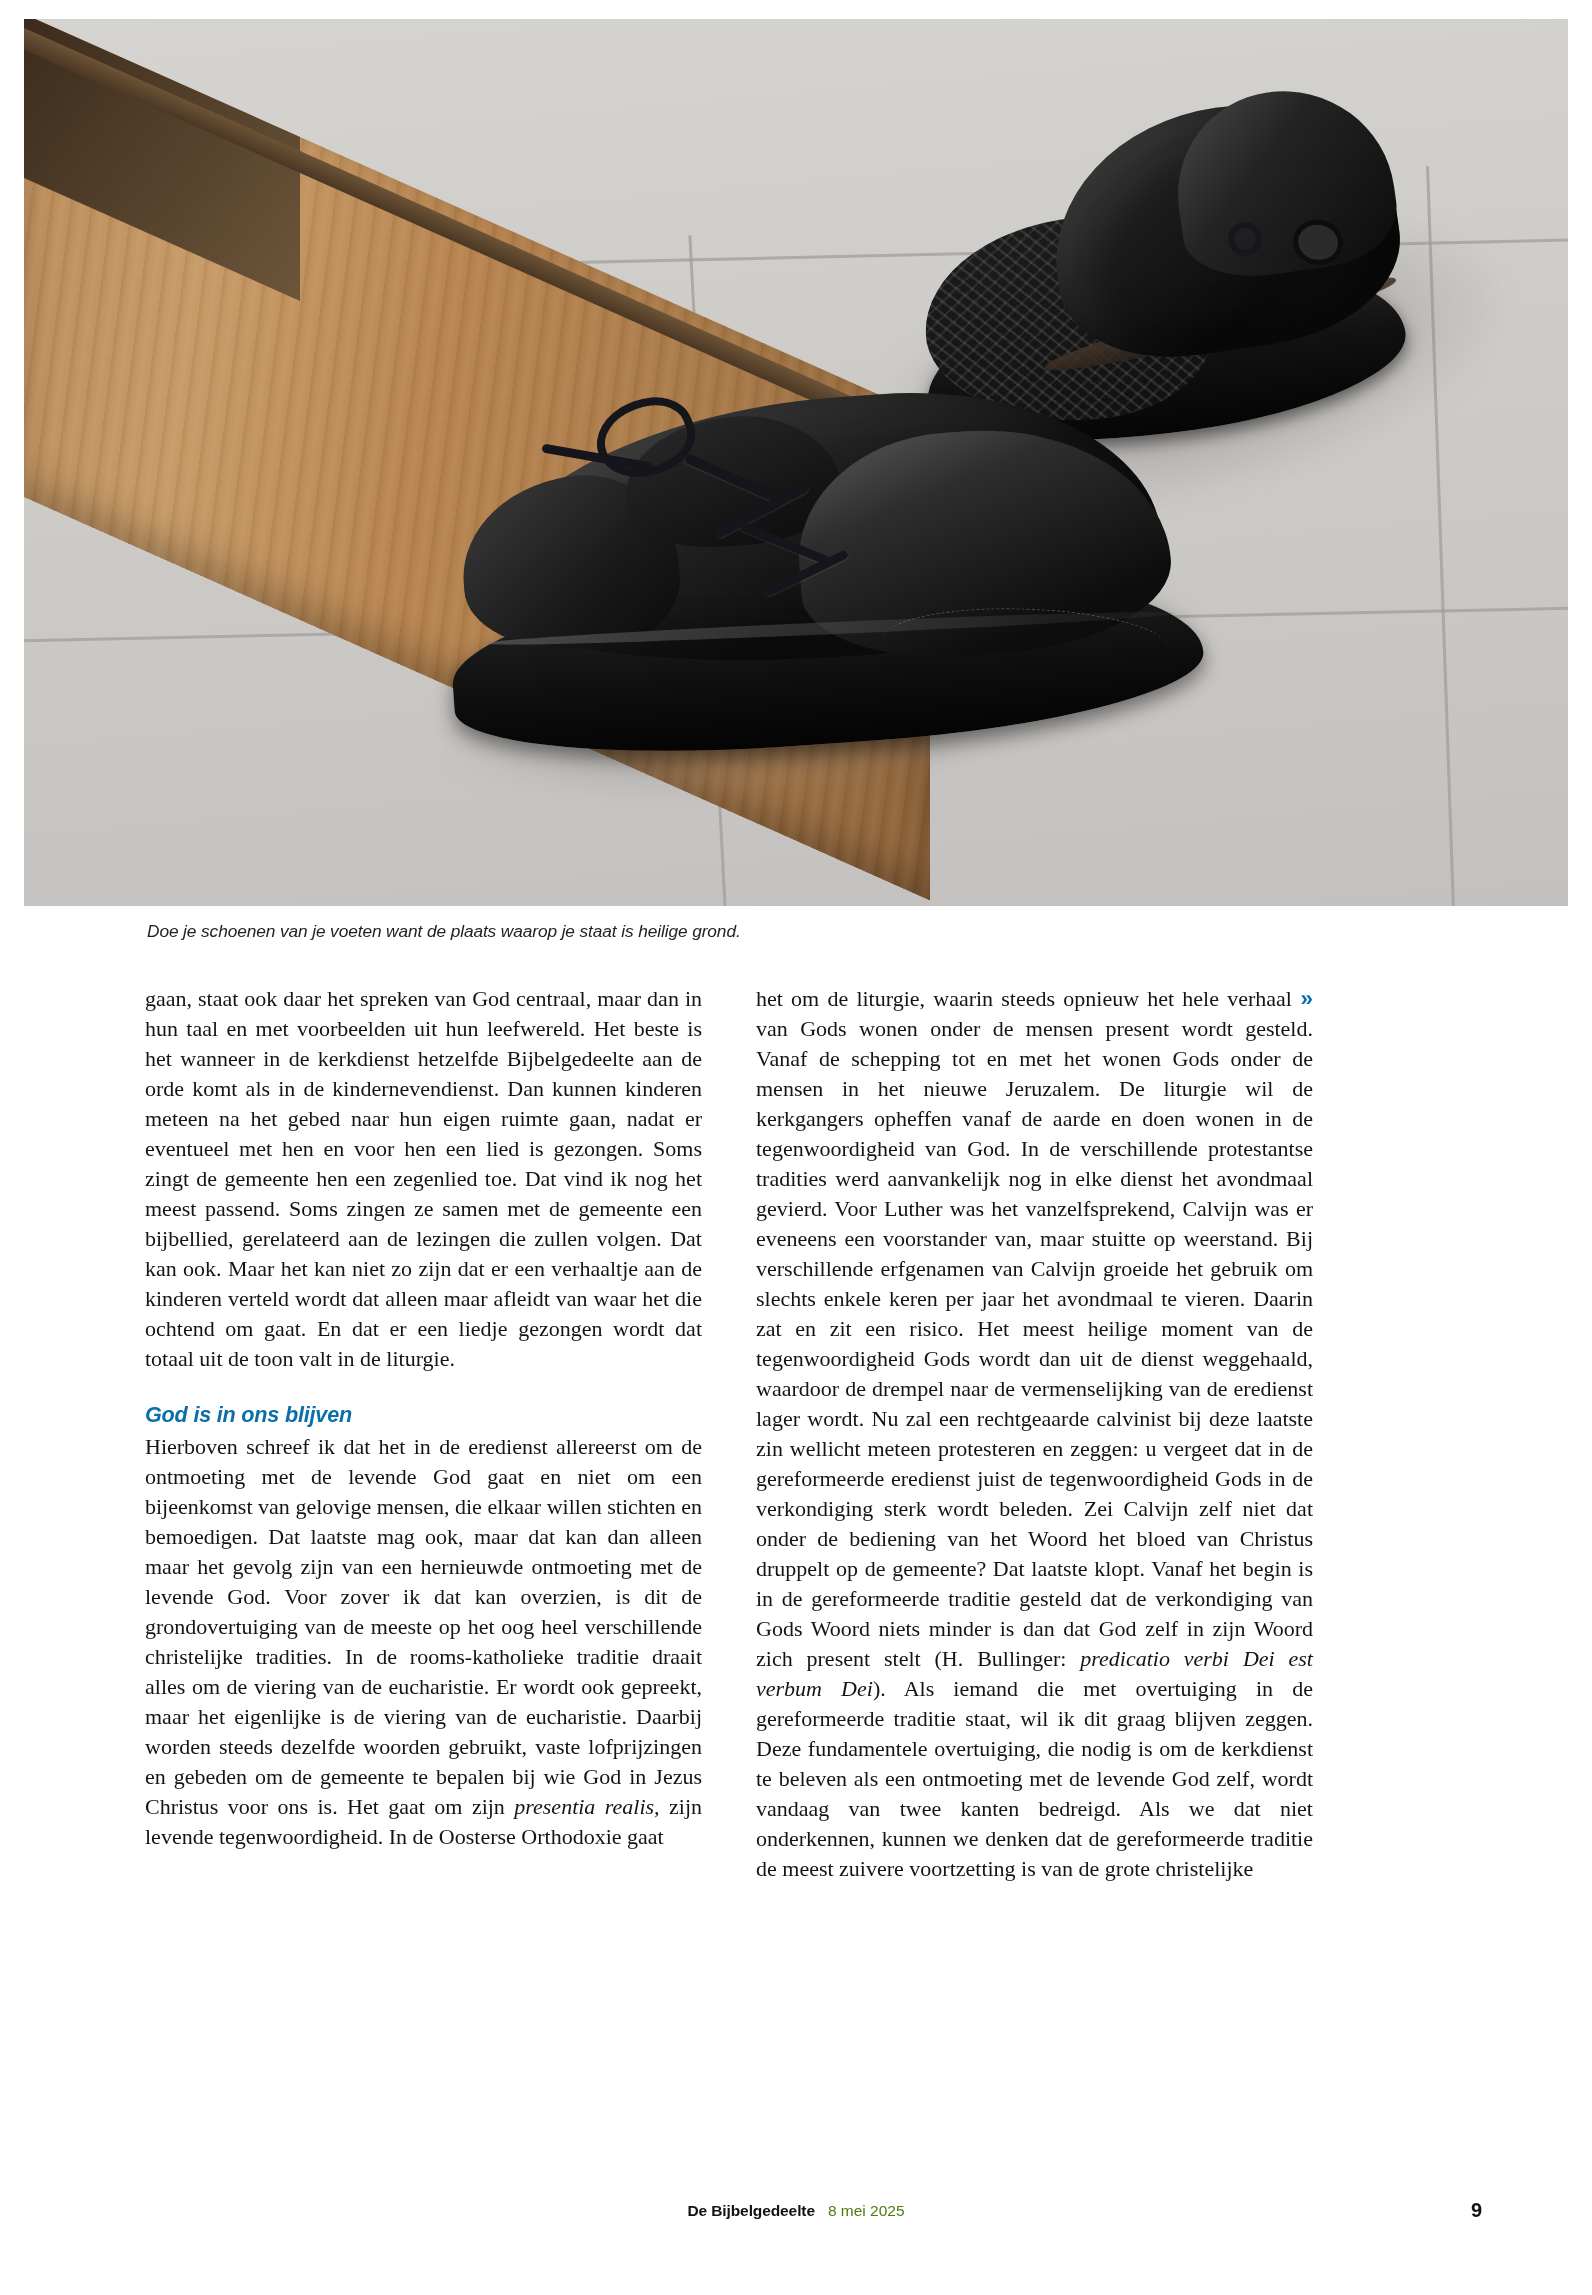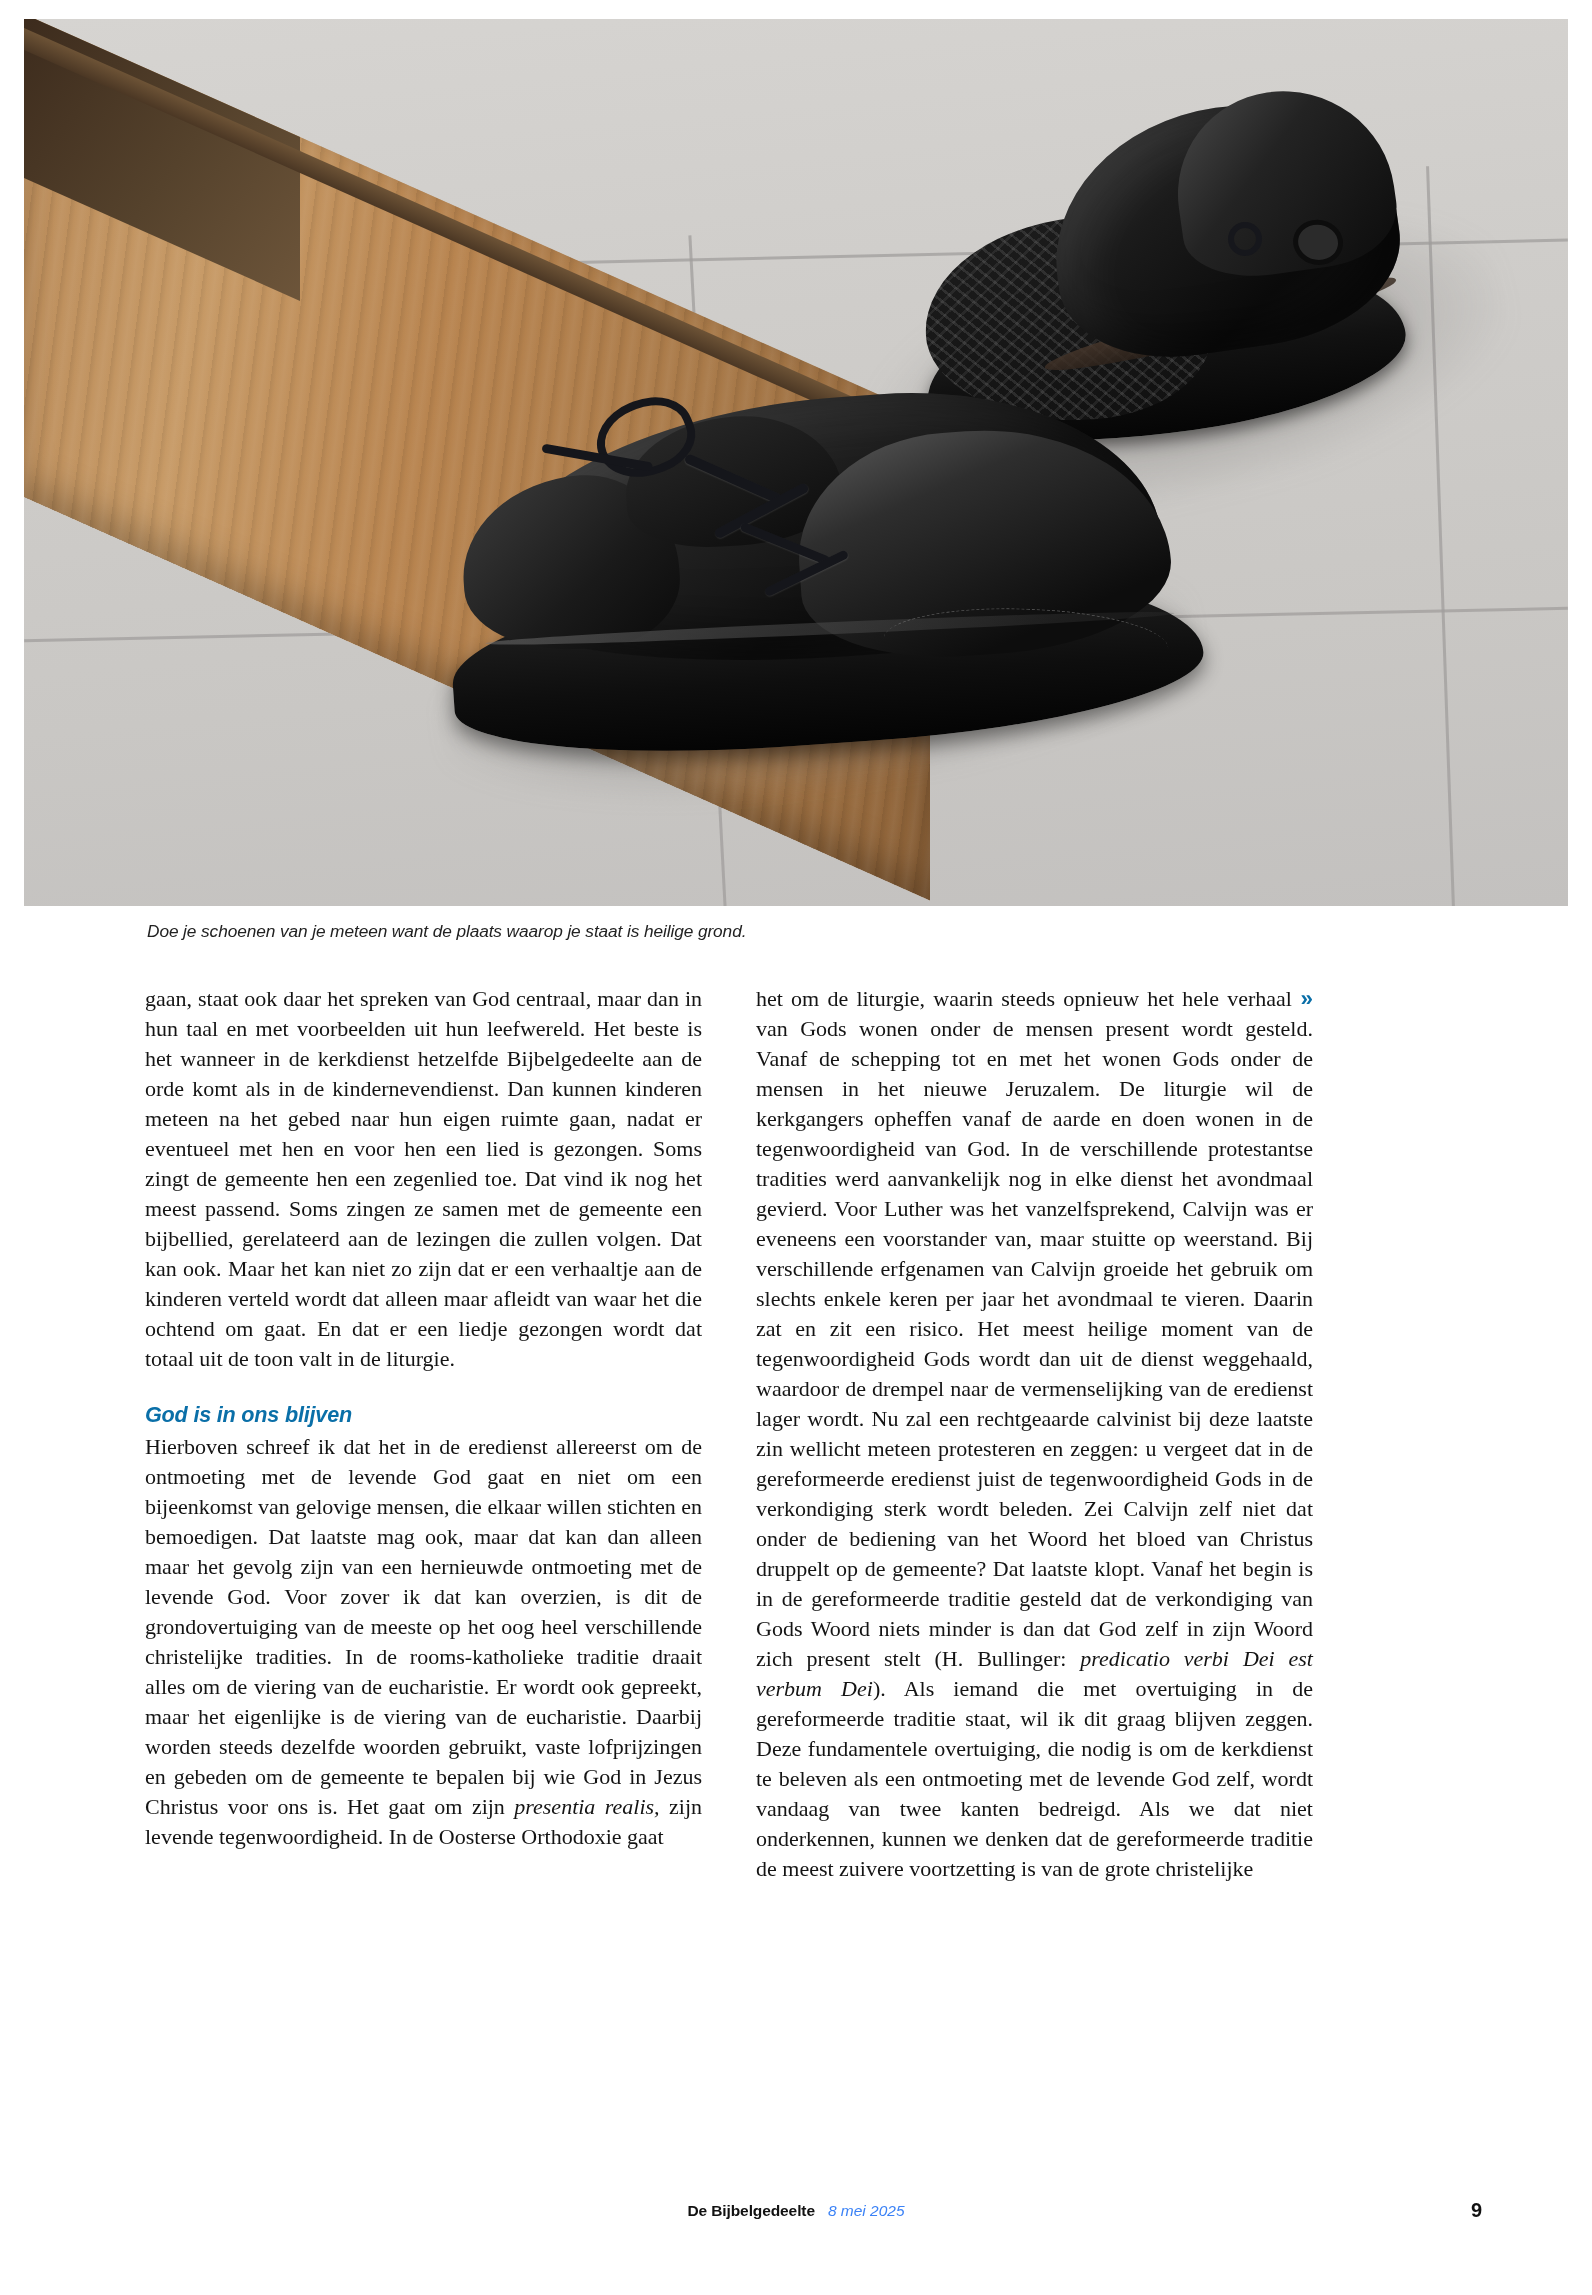--- a/index.html
+++ b/index.html
@@ -336,22 +336,21 @@
     text-align: center;
     font-family: "Liberation Sans", sans-serif;
     font-size: 15.5px;
   }
   .footer .mag {
     font-weight: bold;
     color: #111;
     letter-spacing: -0.1px;
   }
   .footer .date {
-    font-style: italic;
-    color: #3b82f6;
+    color: #4d7c0f;
   }
   .pageno {
     position: absolute;
     right: 110px;
     top: 2199px;
     font-family: "Liberation Sans", sans-serif;
     font-weight: bold;
     font-size: 20px;
     color: #111;
   }
@@ -398,21 +397,21 @@
       <div class="lace lace-3"></div>
       <div class="lace lace-4"></div>
       <div class="lace-loop"></div>
       <div class="lace-tail"></div>
     </div>
 
     <div class="aglet"></div>
   </div>
 </div>
 
-<div class="caption">Doe je schoenen van je meteen want de plaats waarop je staat is heilige grond.</div>
+<div class="caption">Doe je schoenen van je voeten want de plaats waarop je staat is heilige grond.</div>
 
 <div class="cols">
 
   <div class="col">
     <p>gaan, staat ook daar het spreken van God centraal, maar dan in hun taal en met voorbeelden uit hun leefwereld. Het beste is het wanneer in de kerkdienst hetzelfde Bijbelgedeelte aan de orde komt als in de kindernevendienst. Dan kunnen kinderen meteen na het gebed naar hun eigen ruimte gaan, nadat er eventueel met hen en voor hen een lied is gezongen. Soms zingt de gemeente hen een zegenlied toe. Dat vind ik nog het meest passend. Soms zingen ze samen met de gemeente een bijbellied, gerelateerd aan de lezingen die zullen volgen. Dat kan ook. Maar het kan niet zo zijn dat er een verhaaltje aan de kinderen verteld wordt dat alleen maar afleidt van waar het die ochtend om gaat. En dat er een liedje gezongen wordt dat totaal uit de toon valt in de liturgie.</p>
     <div class="subhead">God is in ons blijven</div>
     <p><span>Hierboven schreef ik dat het in de eredienst allereerst om de ontmoeting met de levende God gaat en niet om een bijeenkomst van gelovige mensen, die elkaar willen stichten en bemoedigen. Dat laatste mag ook, maar dat kan dan alleen maar het gevolg zijn van een hernieuwde ontmoeting met de levende God. Voor zover ik dat kan overzien, is dit de grondovertuiging van de meeste op het oog heel verschillende christelijke tradities. In de rooms-katholieke traditie draait alles om de viering van de eucharistie. Er wordt ook gepreekt, maar het eigenlijke is de viering van de eucharistie. Daarbij worden steeds dezelfde woorden gebruikt, vaste lofprijzingen en gebeden om de gemeente te bepalen bij wie God in Jezus Christus voor ons is. Het gaat om zijn </span><em>presentia realis,</em><span> zijn levende tegenwoordigheid. In de Oosterse Orthodoxie gaat</span></p>
   </div>
 
   <div class="col">

